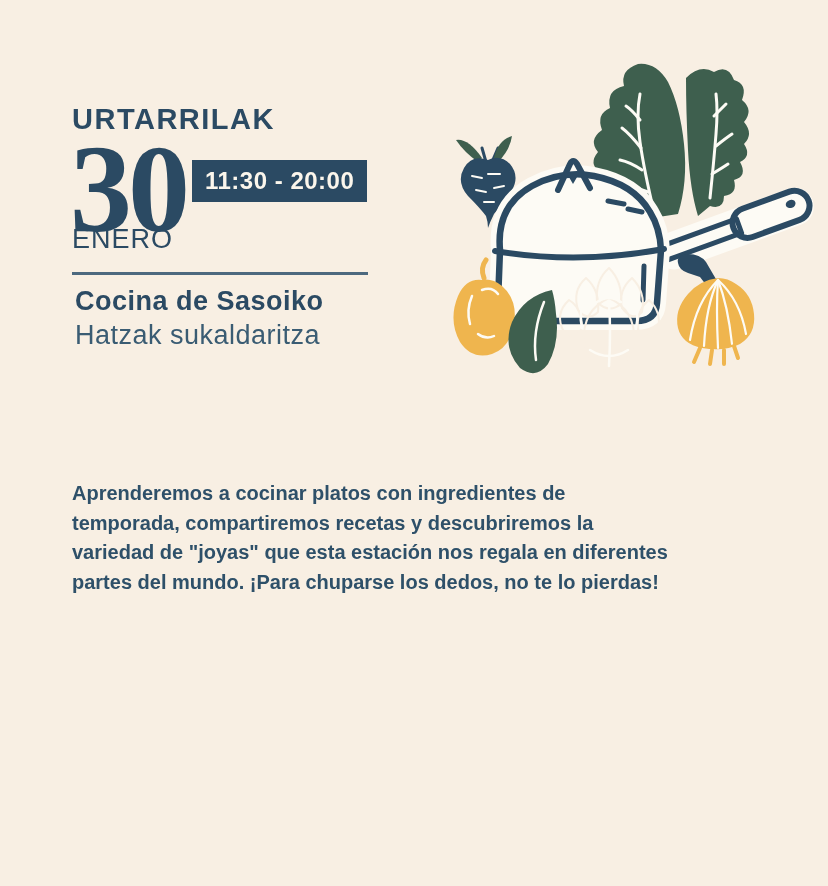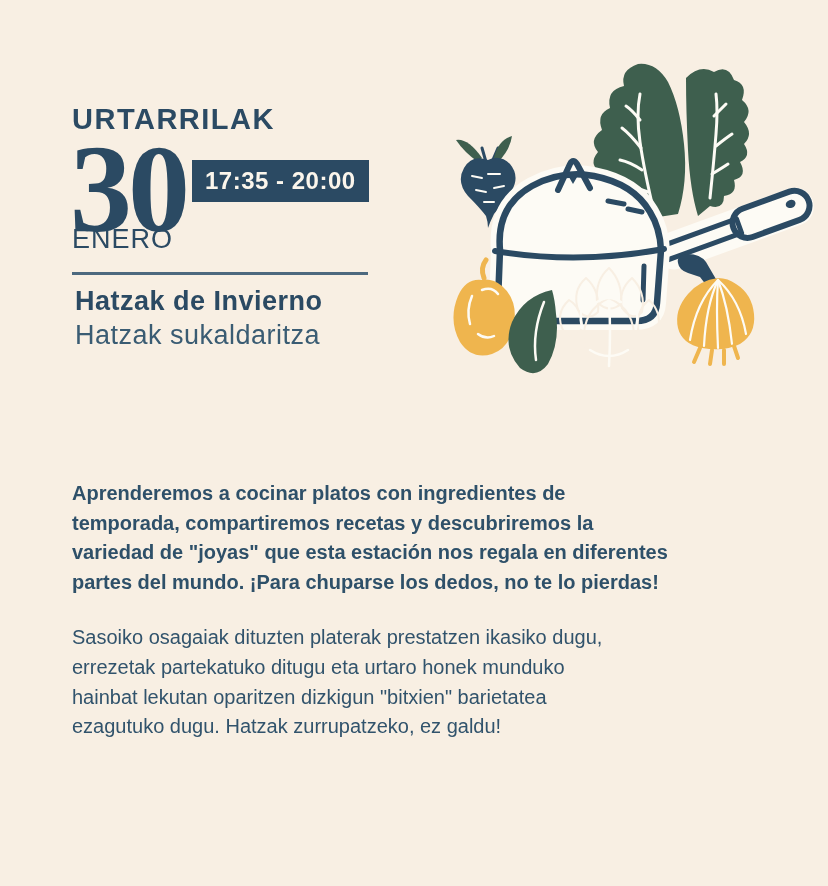--- a/index.html
+++ b/index.html
@@ -82,26 +82,26 @@
   .s-cream{stroke:var(--cream);fill:none;stroke-linecap:round;stroke-linejoin:round;}
   .s-yellow{stroke:var(--yellow);fill:none;stroke-linecap:round;stroke-linejoin:round;}
 </style>
 </head>
 <body>
 
 <div class="poster">
 
   <div class="month-basque">URTARRILAK</div>
   <div class="day-number">30</div>
-  <div class="time-badge">17:35 - 20:00</div>
+  <div class="time-badge">11:30 - 20:00</div>
   <div class="month-spanish">ENERO</div>
 
   <hr class="divider">
 
-  <h1 class="title-spanish">Hatzak de Invierno</h1>
+  <h1 class="title-spanish">Cocina de Sasoiko</h1>
   <h2 class="title-basque">Hatzak sukaldaritza</h2>
 
   <div class="illustration">
     <svg width="378" height="334" viewBox="0 0 378 334" xmlns="http://www.w3.org/2000/svg">
 
       <g>
         <path class="f-green" d="M200 14 Q182 20 186 36 Q168 40 172 58 Q158 64 164 80 Q150 90 160 102 Q150 114 162 122 Q156 138 172 140 Q170 154 186 152 Q190 164 202 160 L214 168 L240 164 Q250 132 246 94 Q242 56 230 32 Q218 12 200 14 Z"></path>
         <path class="f-green" d="M248 28 Q262 14 276 22 Q290 14 296 30 Q310 34 304 50 Q316 60 306 72 Q316 84 306 94 Q314 106 302 112 Q310 126 296 130 Q300 144 286 146 Q286 160 272 156 L260 166 Q252 140 250 100 Q248 60 248 28 Z"></path>
         <path class="s-white" stroke-width="3" d="M216 162 Q206 120 202 92 Q198 64 202 44"></path>
         <path class="s-white" stroke-width="3" d="M203 98 Q192 84 184 78"></path>
@@ -177,19 +177,15 @@
         <path class="s-yellow" stroke-width="4" d="M262 298 L256 312 M274 300 L272 314 M286 300 L286 314 M296 296 L300 308"></path>
       </g>
     </svg>
   </div>
 
   <div class="description">
     <p class="desc-spanish">Aprenderemos a cocinar platos con ingredientes de
 temporada, compartiremos recetas y descubriremos la
 variedad de "joyas" que esta estación nos regala en diferentes
 partes del mundo. ¡Para chuparse los dedos, no te lo pierdas!</p>
-    <p class="desc-basque">Sasoiko osagaiak dituzten platerak prestatzen ikasiko dugu,
-errezetak partekatuko ditugu eta urtaro honek munduko
-hainbat lekutan oparitzen dizkigun "bitxien" barietatea
-ezagutuko dugu. Hatzak zurrupatzeko, ez galdu!</p>
   </div>
 
 </div>
 
 </body></html>

